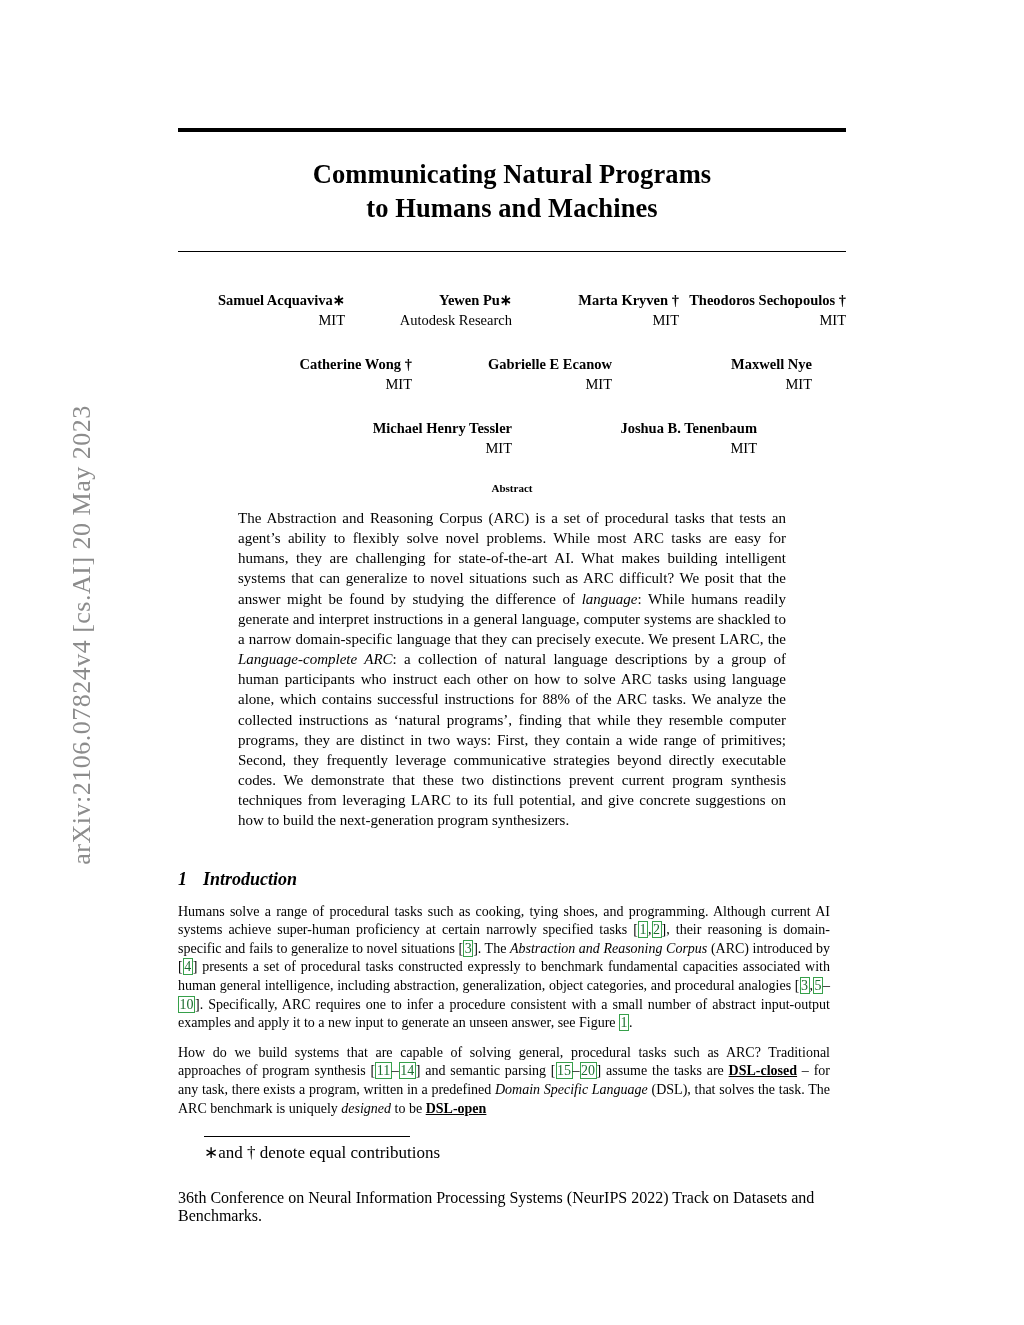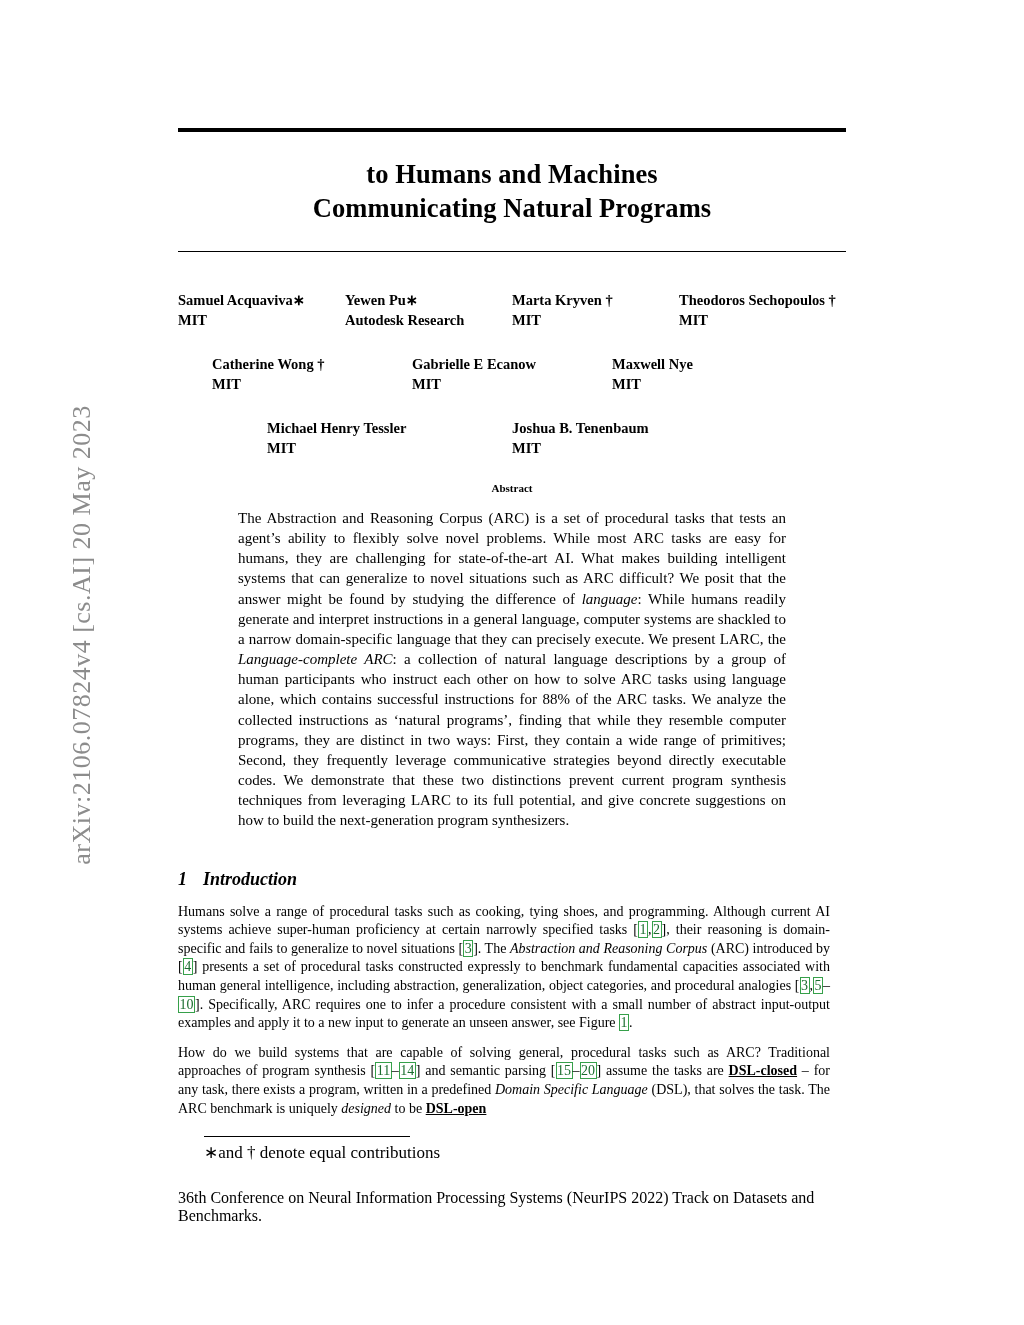--- a/index.html
+++ b/index.html
@@ -58,30 +58,30 @@
   }
   .authors {
     margin-top: 38px;
   }
   .author-row {
     display: flex;
     justify-content: center;
     margin-bottom: 24px;
   }
   .author {
-    text-align: left;
+    text-align: right;
     font-size: 14.5px;
     line-height: 1.38;
   }
   .author .name {
     font-weight: bold;
     white-space: nowrap;
   }
   .author .affil {
-    font-weight: bold;
+    font-weight: normal;
   }
   .row1 .author { width: 167px; }
   .row2 .author { width: 200px; }
   .row3 .author { width: 245px; }
 
   .abstract-head {
     text-align: center;
     font-size: 11px;
     font-weight: bold;
     margin-top: 24px;
@@ -137,22 +137,22 @@
 
 <div class="page">
 
   <div class="arxiv-stamp">arXiv:2106.07824v4  [cs.AI]  20 May 2023</div>
 
   <div class="content">
 
     <div class="rule-top"></div>
 
     <div class="title">
+      <div>Communicating Natural Programs</div>
       <div>to Humans and Machines</div>
-      <div>Communicating Natural Programs</div>
     </div>
 
     <div class="rule-under-title"></div>
 
     <div class="authors">
 
       <div class="author-row row1">
         <div class="author">
           <div class="name">Samuel Acquaviva∗</div>
           <div class="affil">MIT</div>

